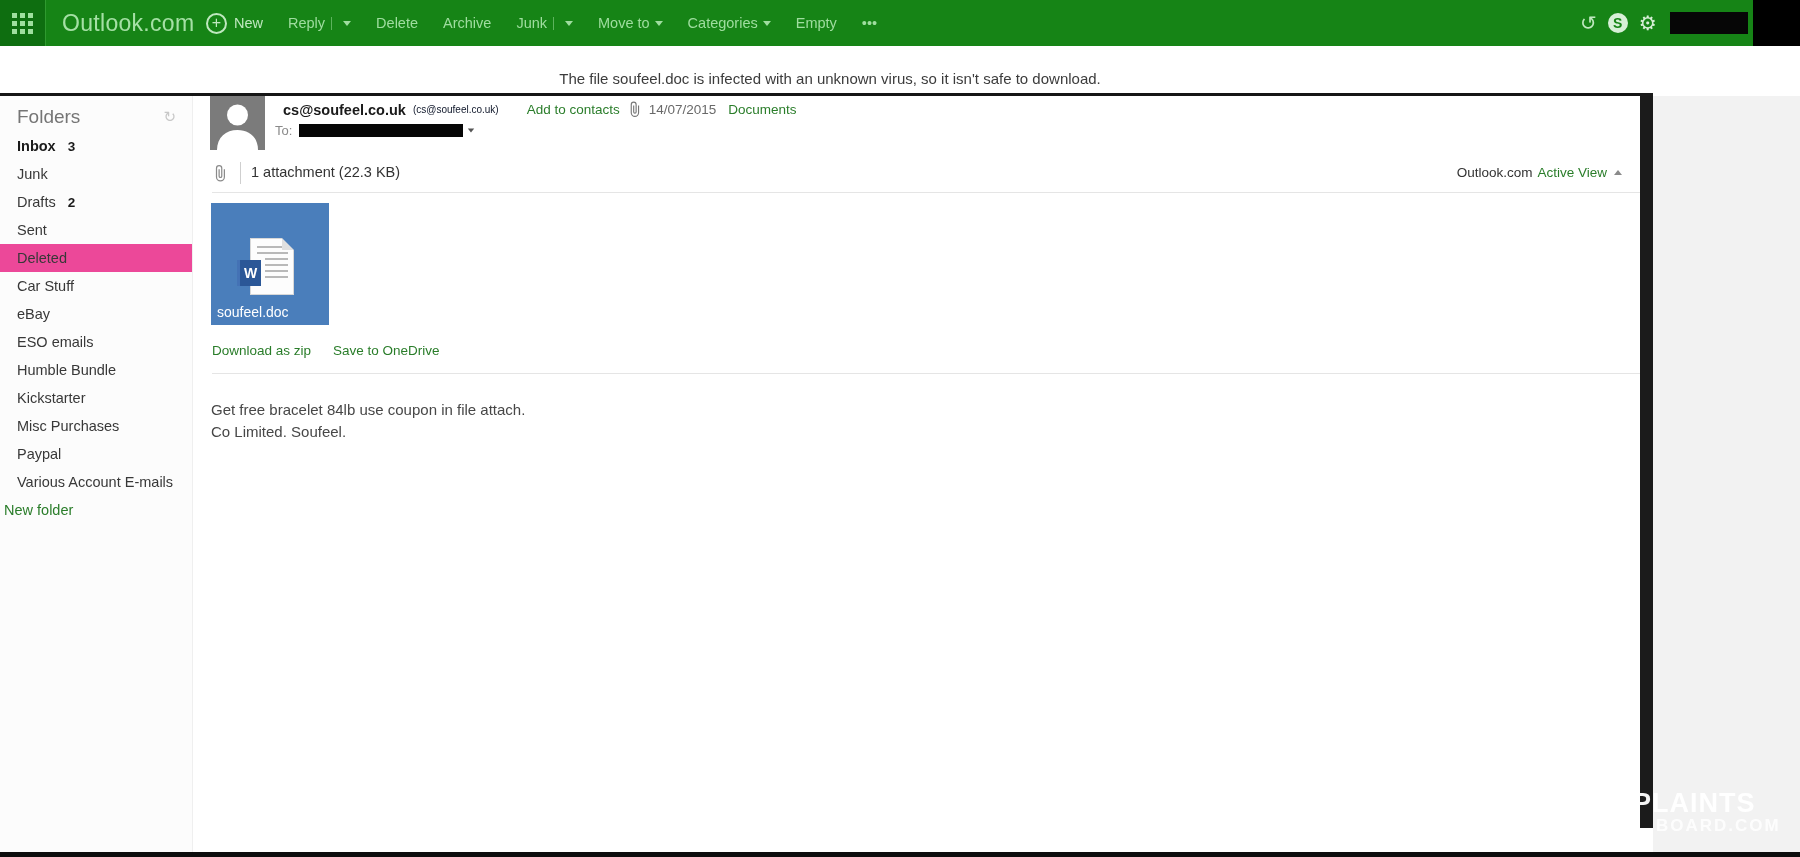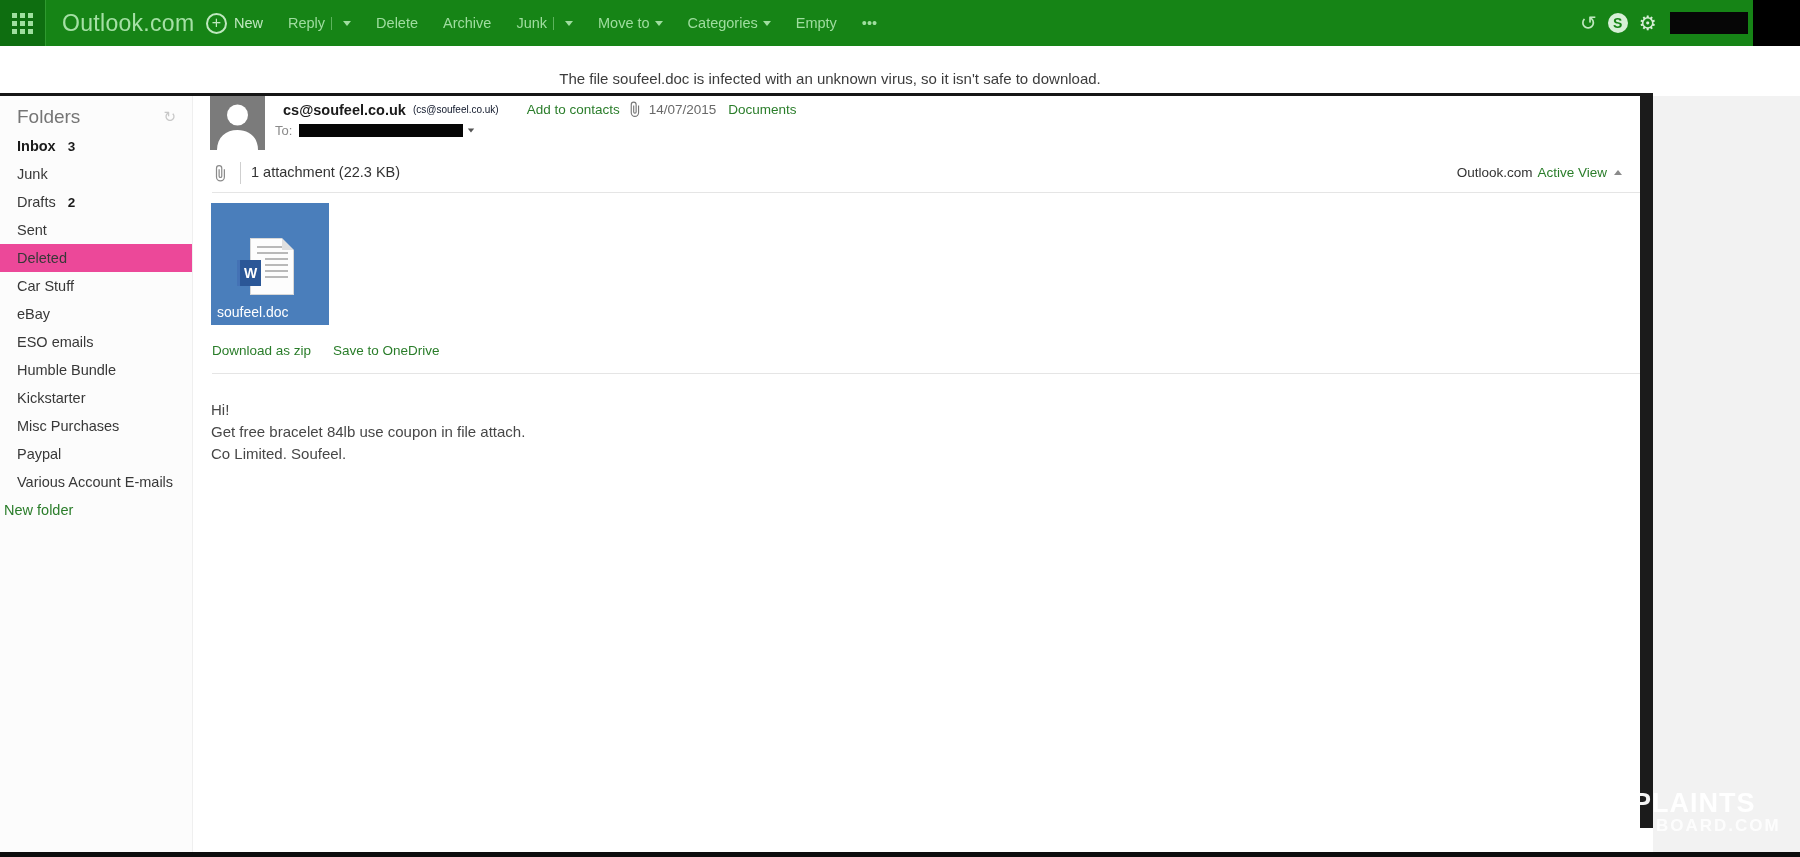--- a/index.html
+++ b/index.html
@@ -288,21 +288,20 @@
     <div class="tile-label">soufeel.doc</div>
   </div>
 
   <div class="links-row">
     <span class="grn lnk">Download as zip</span>
     <span class="grn lnk">Save to OneDrive</span>
   </div>
   <div class="sep sep2"></div>
 
   <div class="body-text">
-    <div>Hi!</div>
     <div>Get free bracelet 84lb use coupon in file attach.</div>
     <div>Co Limited. Soufeel.</div>
   </div>
 
 </div>
 
 <div class="right-panel"></div>
 <div class="vbar"></div>
 <div class="watermark1">COMPLAINTS</div>
 <div class="watermark2">BOARD.COM</div>

